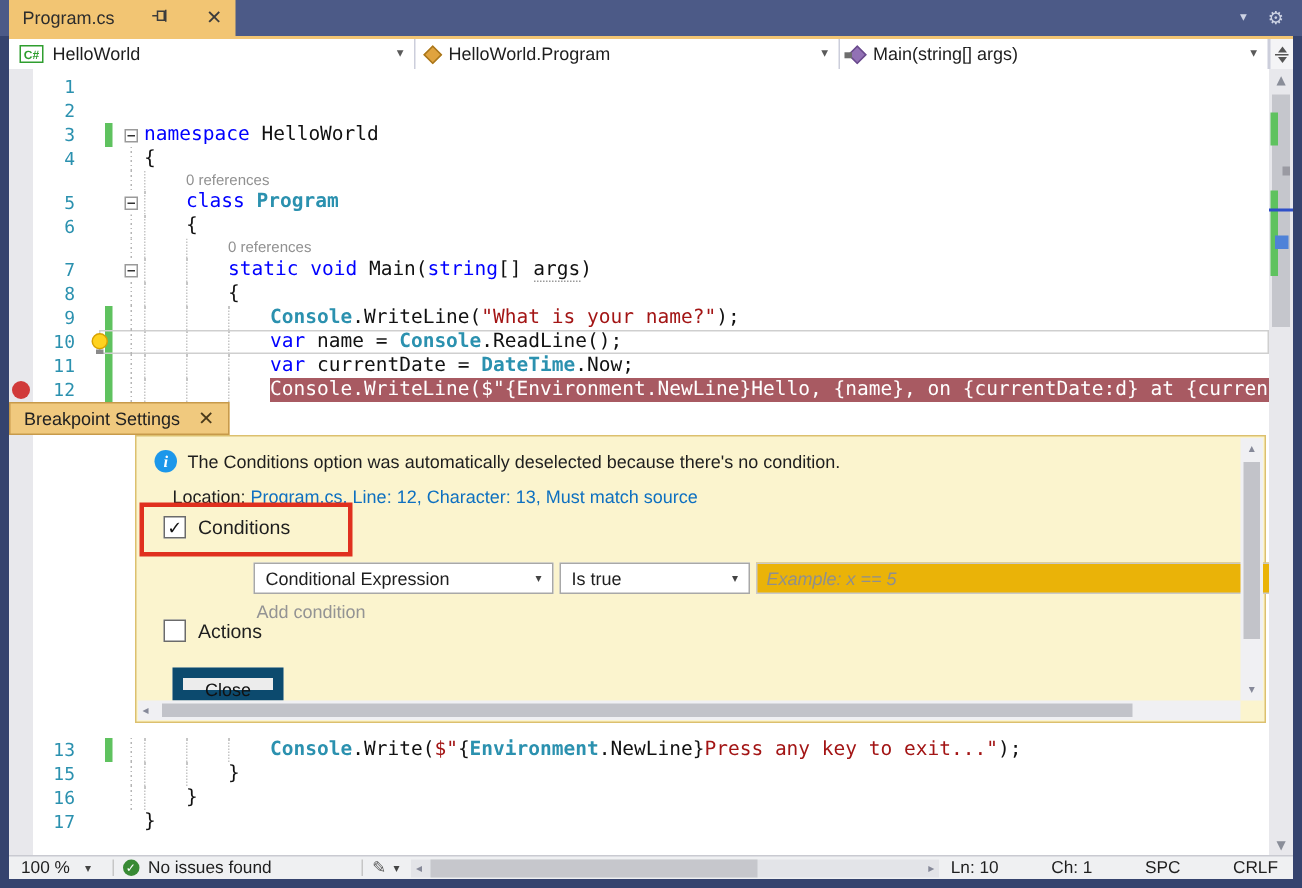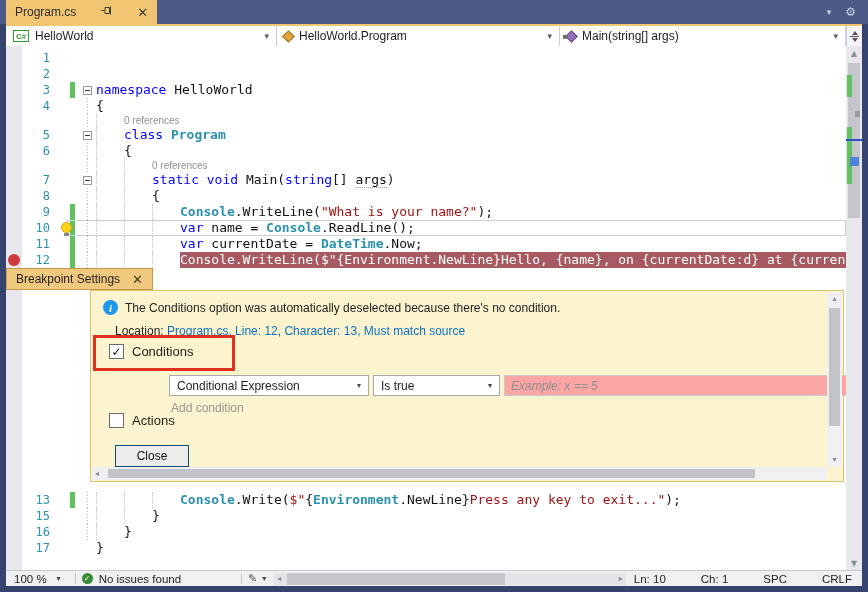--- a/index.html
+++ b/index.html
@@ -93,26 +93,26 @@
   #actions-row{left:18px;top:122px;}
   .cb{width:15px;height:15px;background:#fff;border:1px solid #6b6b6b;display:flex;flex:none;
       align-items:center;justify-content:center;font:12px "DejaVu Sans",sans-serif;color:#111;}
   .redbox{position:absolute;left:2px;top:44px;width:142px;height:36px;border:3px solid var(--hl-red,#e0301e);}
   .comborow{position:absolute;left:78px;top:84px;display:flex;gap:4px;}
   .combo{height:21px;background:#fff;border:1px solid #a8a8a8;display:flex;align-items:center;
          padding:0 7px;font-size:12px;color:#1e1e1e;}
   .combo .chv{margin-left:auto;color:#444;font-size:8px;font-family:"DejaVu Sans",sans-serif;padding-left:8px;}
   #combo-type{width:200px;}
   #combo-op{width:127px;}
-  .expr{width:352px;height:21px;border:1px solid #c9c9c9;background:#fca5a5;padding:0 6px;
+  .expr{width:352px;height:21px;border:1px solid #c9c9c9;background:#eab308;padding:0 6px;
         font:italic 12px "Liberation Sans",sans-serif;color:#111;}
   .expr::placeholder{color:#8f8f8f;font-style:italic;}
   .addcond{position:absolute;left:80px;top:110px;color:#949494;}
   .closebtn{position:absolute;left:24px;top:154px;width:74px;height:22px;background:#ececec;
-            border:1px solid #0c4a6e;font:12px "Liberation Sans",sans-serif;color:#111;}
+            border:7px solid #0c4a6e;font:12px "Liberation Sans",sans-serif;color:#111;}
   .pvscroll{position:absolute;right:1px;top:1px;bottom:14px;width:15px;background:#f0f0f3;
             display:flex;flex-direction:column;align-items:center;}
   .pvthumb{width:11px;height:118px;margin-top:2px;background:#c2c3c9;flex:none;}
   .phscroll{position:absolute;left:1px;right:16px;bottom:1px;height:13px;background:#f0f0f3;
             display:flex;align-items:center;}
   .phthumb{height:9px;width:88%;background:#c2c3c9;margin-left:6px;}
   .sarrow{color:#868999;font:8px "DejaVu Sans",sans-serif;padding:3px;line-height:1;}
 
   
   #vscroll{position:absolute;left:846px;top:46px;width:16px;height:524px;background:#e8e8ec;

